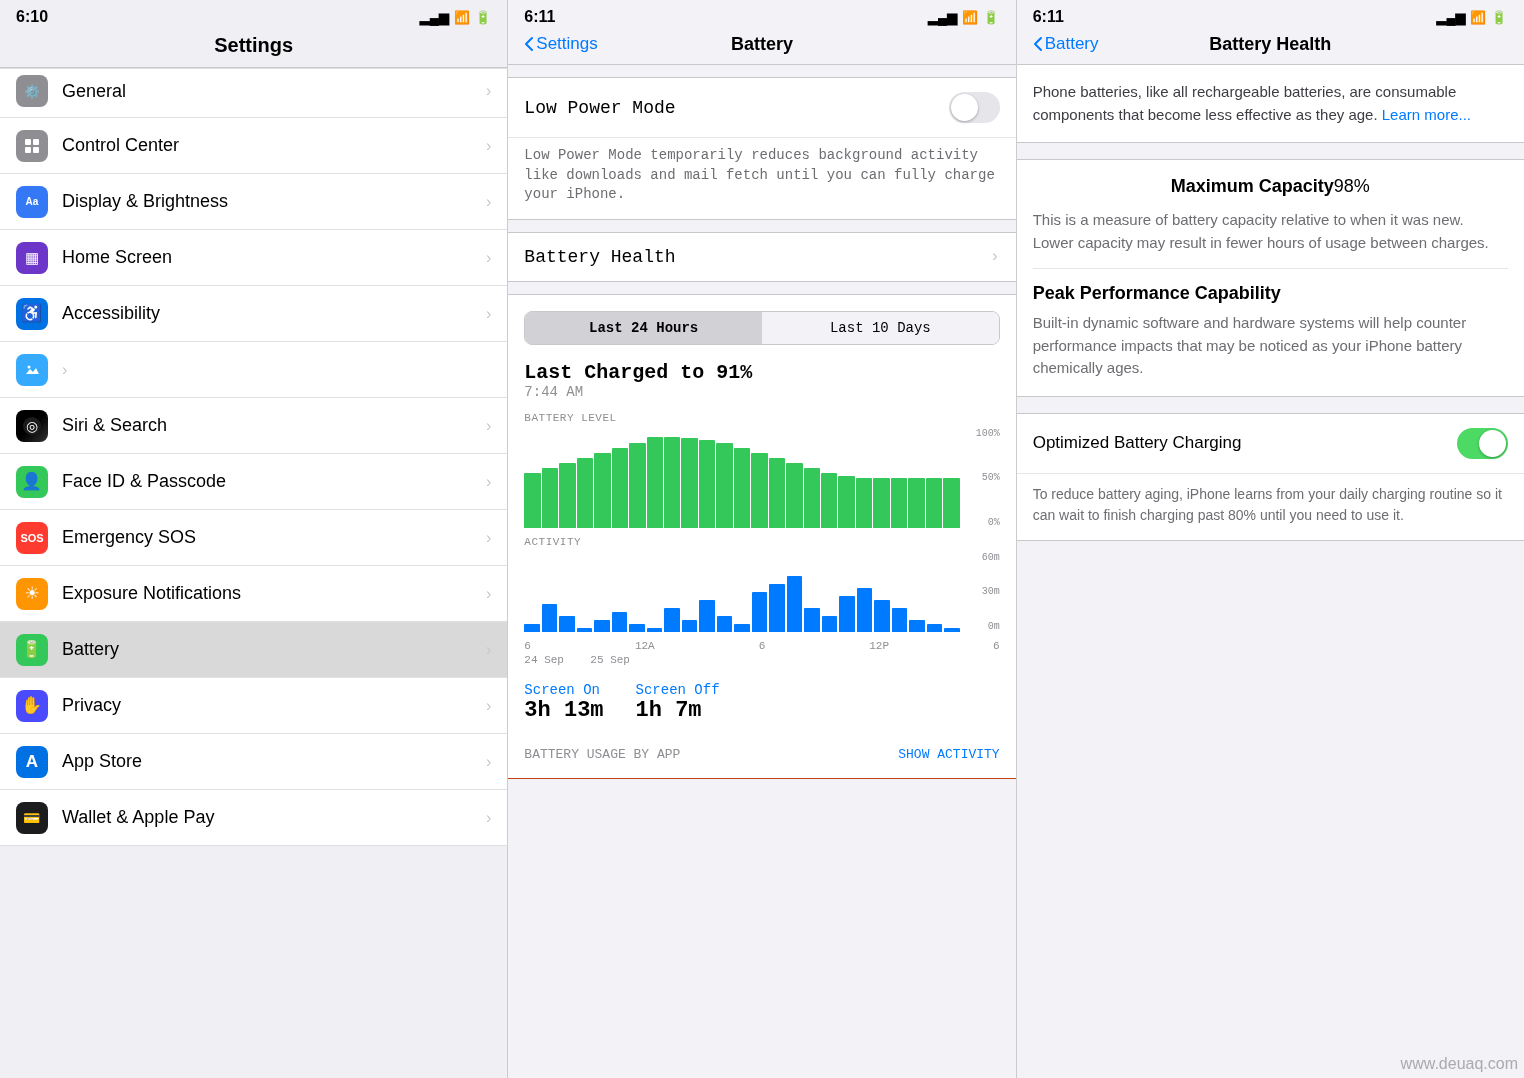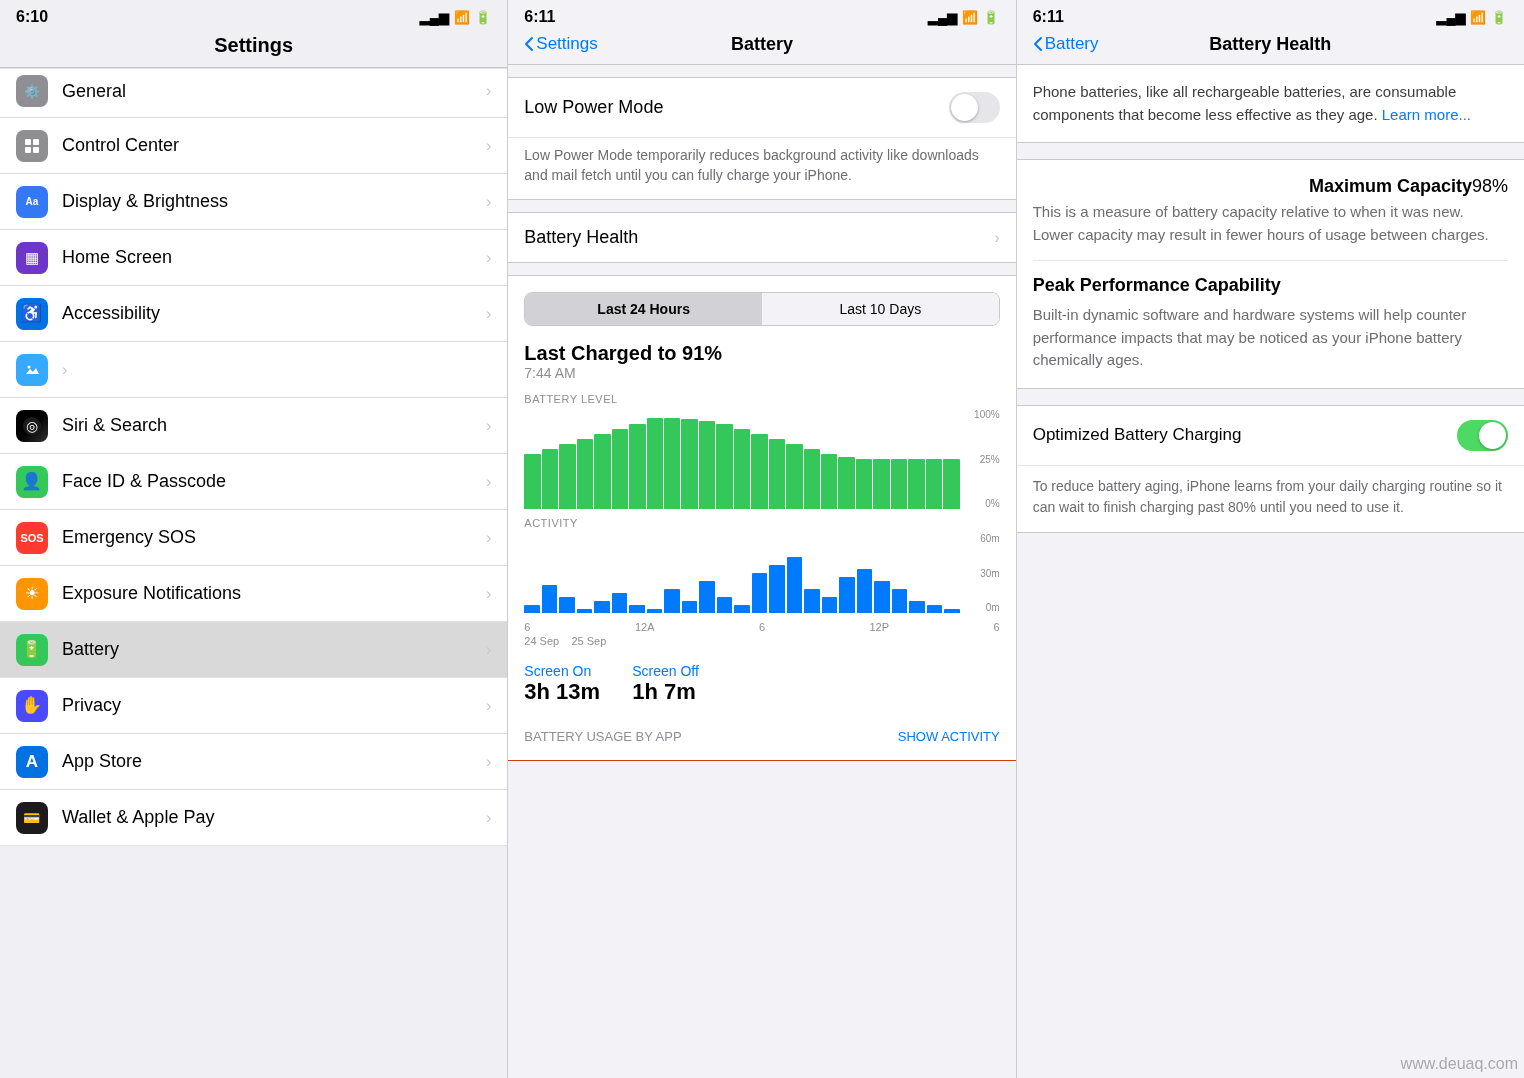--- a/index.html
+++ b/index.html
@@ -136,20 +136,21 @@
     
     .settings-item.partial {
       min-height: 36px;
       padding-top: 6px;
     }
 
     
     .battery-content {
       flex: 1;
       overflow: hidden;
+      font-family: Liberation Mono, monospace;
     }
     .section-card {
       background: #fff;
       margin: 12px 0 0;
       border-top: 1px solid #c8c7cc;
       border-bottom: 1px solid #c8c7cc;
     }
     .low-power-row {
       display: flex;
       align-items: center;
@@ -350,23 +351,23 @@
     }
     .health-section {
       background: #fff;
       margin-top: 16px;
       padding: 16px;
       border-top: 1px solid #c8c7cc;
       border-bottom: 1px solid #c8c7cc;
     }
     .health-row {
       display: flex;
-      justify-content: flex-end;
+      justify-content: center;
       align-items: flex-start;
-      margin-bottom: 4px;
+      margin-bottom: 12px;
     }
     .health-row-title {
       font-size: 18px;
       font-weight: 600;
       color: #000;
     }
     .health-row-value {
       font-size: 18px;
       font-weight: 400;
       color: #000;
@@ -570,21 +571,21 @@
         <div class="tab-btn">Last 10 Days</div>
       </div>
       <div class="chart-header">
         <div class="chart-charged">Last Charged to 91%</div>
         <div class="chart-time">7:44 AM</div>
       </div>
       <div class="chart-label">BATTERY LEVEL</div>
       <div class="battery-chart">
         <div class="chart-yaxis">
           <span>100%</span>
-          <span>25%</span>
+          <span>50%</span>
           <span>0%</span>
         </div>
         <div class="chart-bars-area" id="battery-bars">
         <div class="battery-bar" style="height: 55%;"></div>
             <div class="battery-bar" style="height: 60%;"></div>
             <div class="battery-bar" style="height: 65%;"></div>
             <div class="battery-bar" style="height: 70%;"></div>
             <div class="battery-bar" style="height: 75%;"></div>
             <div class="battery-bar" style="height: 80%;"></div>
             <div class="battery-bar" style="height: 85%;"></div>

